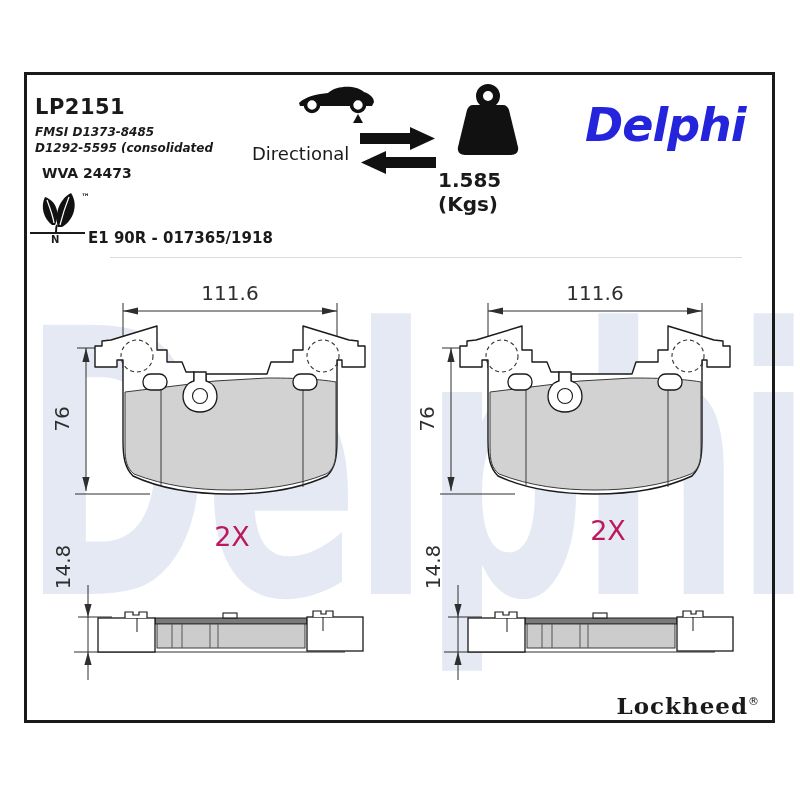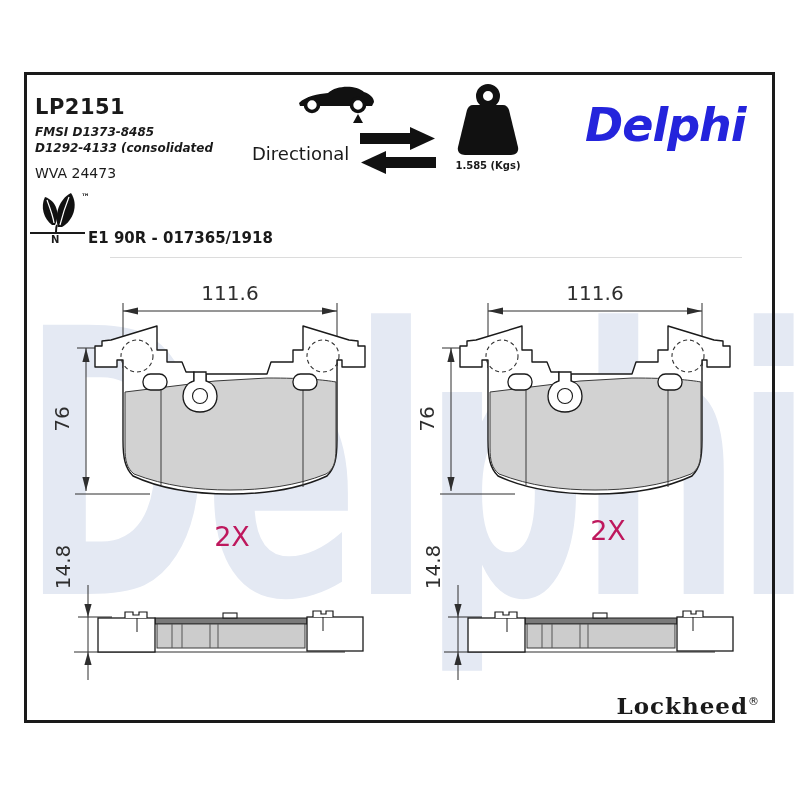--- a/index.html
+++ b/index.html
@@ -6,27 +6,27 @@
   .page{position:relative;width:800px;height:800px;background:#ffffff;overflow:hidden;
         font-family:"DejaVu Sans","Liberation Sans",sans-serif;color:#1a1a1a;}
   .frame{position:absolute;left:24px;top:72px;width:745px;height:645px;border:3px solid #1a1a1a;}
   .abs{position:absolute;}
   .watermark{position:absolute;left:22px;top:352px;font-size:228px;font-weight:bold;
              letter-spacing:-7px;line-height:1;color:#e4e9f3;transform:scaleY(1.62);
              transform-origin:50% 50%;white-space:nowrap;z-index:0;}
   .z{position:absolute;z-index:2;}
   .partno{left:35px;top:79px;font-size:21px;font-weight:bold;letter-spacing:.5px;margin-top:16px;}
   .fmsi{left:35px;top:124px;font-size:12px;font-weight:bold;line-height:16px;font-style:italic;}
-  .wva{left:35px;top:165px;font-size:14px;font-weight:normal;}
+  .wva{left:42px;top:165px;font-size:14px;font-weight:bold;}
   .tmmark{left:81px;top:192px;font-size:9px;font-weight:bold;}
   .nline{left:30px;top:232px;width:55px;height:2px;background:#1a1a1a;}
   .nletter{left:51px;top:234px;font-size:10px;font-weight:bold;}
   .approval{left:88px;top:229px;font-size:15px;font-weight:bold;}
   .directional{left:252px;top:143px;font-size:18px;text-align:right;}
-  .weighttxt{left:438px;top:160px;width:100px;text-align:center;font-size:10px;font-weight:bold;}
+  .weighttxt{left:438px;top:168px;width:100px;text-align:left;font-size:20px;font-weight:bold;}
   .delphi{left:585px;top:98px;font-size:46px;font-weight:bold;font-style:italic;
           color:#2424DC;letter-spacing:-1px;}
   .sep{left:110px;top:257px;width:632px;height:1px;background:#dcdcdc;}
   .qty{font-size:27px;color:#be185d;width:60px;text-align:center;}
   .lockheed{left:598px;top:692px;width:162px;text-align:right;font-size:23px;font-weight:bold;
             font-family:"DejaVu Serif","Liberation Serif",serif;letter-spacing:1px;}
   .lockheed sup{font-size:11px;font-family:"DejaVu Sans",sans-serif;font-weight:normal;}
   svg text{font-family:"DejaVu Sans","Liberation Sans",sans-serif;fill:#2e2e2e;}
 </style>
 </head>
@@ -34,21 +34,21 @@
 
 <div class="page">
 
   <div class="watermark">Delphi</div>
 
   <div class="frame"></div>
 
   <div class="abs z partno">LP2151</div>
   <div class="abs z fmsi">
     <div>FMSI D1373-8485</div>
-    <div>D1292-4133 (consolidated</div>
+    <div>D1292-5595 (consolidated</div>
   </div>
   <div class="abs z wva">WVA 24473</div>
 
   <svg class="abs z" style="left:31px;top:189px" width="54" height="44" viewBox="0 0 54 44">
     <path d="M21,36 C13,30 9,18 14,8 C26,12 29,25 24,36 Z" fill="#111"></path>
     <path d="M27,38 C23,26 28,10 40,4 C48,16 42,32 31,38 Z" fill="#111"></path>
     <path d="M16,11 C19,19 22,27 23,34" stroke="#fff" stroke-width="1.2" fill="none"></path>
     <path d="M38,8 C34,18 31,28 29,36" stroke="#fff" stroke-width="1.2" fill="none"></path>
     <path d="M25,43 C25,40 25,38 26,36" stroke="#111" stroke-width="2" fill="none"></path>
   </svg>

